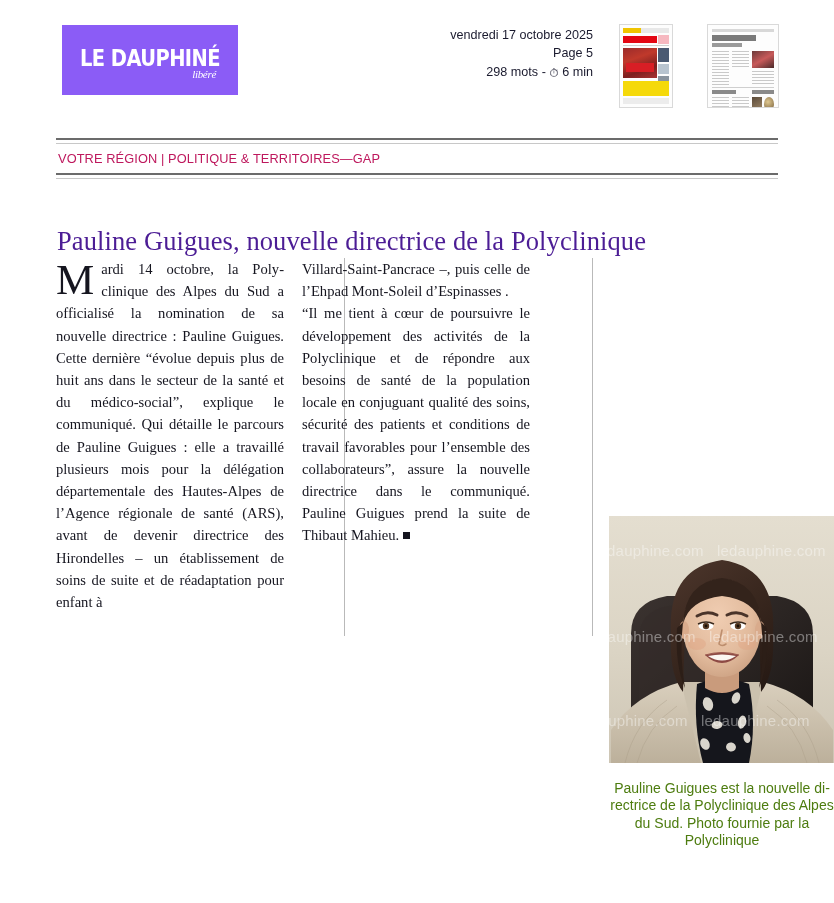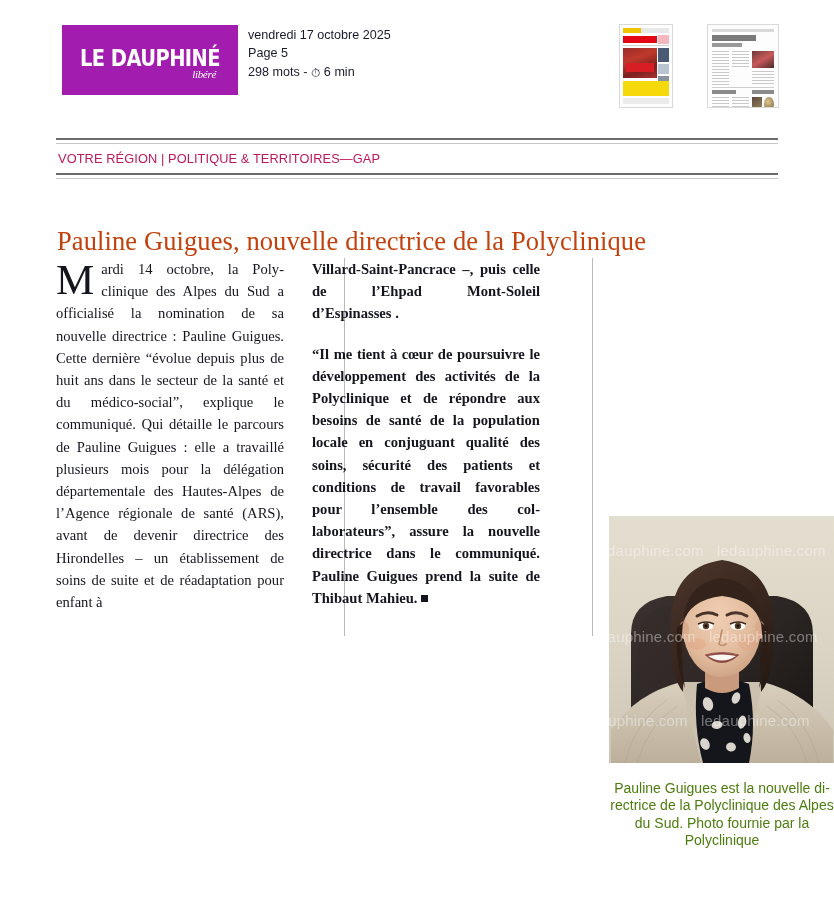--- a/index.html
+++ b/index.html
@@ -20,21 +20,21 @@
   .header {
     position: absolute;
     left: 0; top: 0;
     width: 834px;
     height: 132px;
   }
   .logo-box {
     position: absolute;
     left: 62px; top: 25px;
     width: 176px; height: 70px;
-    background: #a21caf;
+    background: #8b5cf6;
     overflow: hidden;
   }
   .logo-word {
     position: absolute;
     left: 50%;
     top: 20px;
     transform: translateX(-50%);
     color: #ffffff;
     font-family: "DejaVu Sans", sans-serif;
     font-weight: bold;
@@ -54,21 +54,21 @@
     font-weight: normal;
     font-size: 11px;
     letter-spacing: -0.3px;
     margin-left: 48px;
   }
 
   .meta {
     position: absolute;
     left: 248px; top: 26px;
     width: 345px;
-    text-align: left;
+    text-align: right;
     font-size: 12.6px;
     line-height: 18.4px;
     color: #1a1a2e;
   }
   .meta-line { display: block; white-space: normal; }
   .clock-glyph {
     display: inline-block;
     font-family: "DejaVu Sans", sans-serif;
     font-size: 12px;
     vertical-align: -1px;
@@ -152,21 +152,21 @@
   }
 
   
   .headline {
     position: absolute;
     left: 57px; top: 208px;
     width: 730px;
     font-family: "Liberation Serif", serif;
     font-size: 26.5px;
     font-weight: normal;
-    color: #c2410c;
+    color: #4c1d95;
     letter-spacing: 0.1px;
     white-space: nowrap;
   }
 
   
   .article {
     position: absolute;
     left: 56px; top: 258px;
     width: 730px;
     height: 380px;
@@ -175,21 +175,21 @@
     position: absolute;
     top: 0;
     font-family: "Liberation Serif", serif;
     font-size: 14.6px;
     line-height: 22.2px;
     text-align: justify;
     color: #15151f;
     hyphens: manual;
   }
   .col1 { left: 0px;   width: 228px; }
-  .col2 { left: 256px; width: 228px; font-weight: bold; }
+  .col2 { left: 246px; width: 228px; }
 
   .col-rule {
     position: absolute;
     top: 0;
     width: 1px;
     height: 378px;
     background: #b9b9b9;
   }
   .rule1 { left: 288px; }
   .rule2 { left: 536px; }
@@ -197,21 +197,21 @@
   .dropcap {
     float: left;
     font-family: "Liberation Serif", serif;
     font-size: 43px;
     line-height: 37px;
     padding: 2px 7px 0 0;
     margin-top: 1px;
     color: #15151f;
   }
   .para { margin: 0; text-align: justify; }
-  .para + .para { margin-top: 18px; }
+  .para + .para { }
   .endmark {
     display: inline-block;
     width: 7px; height: 7px;
     background: #15151f;
     margin-left: 4px;
     vertical-align: 1px;
   }
 
   
   .photo-block {

